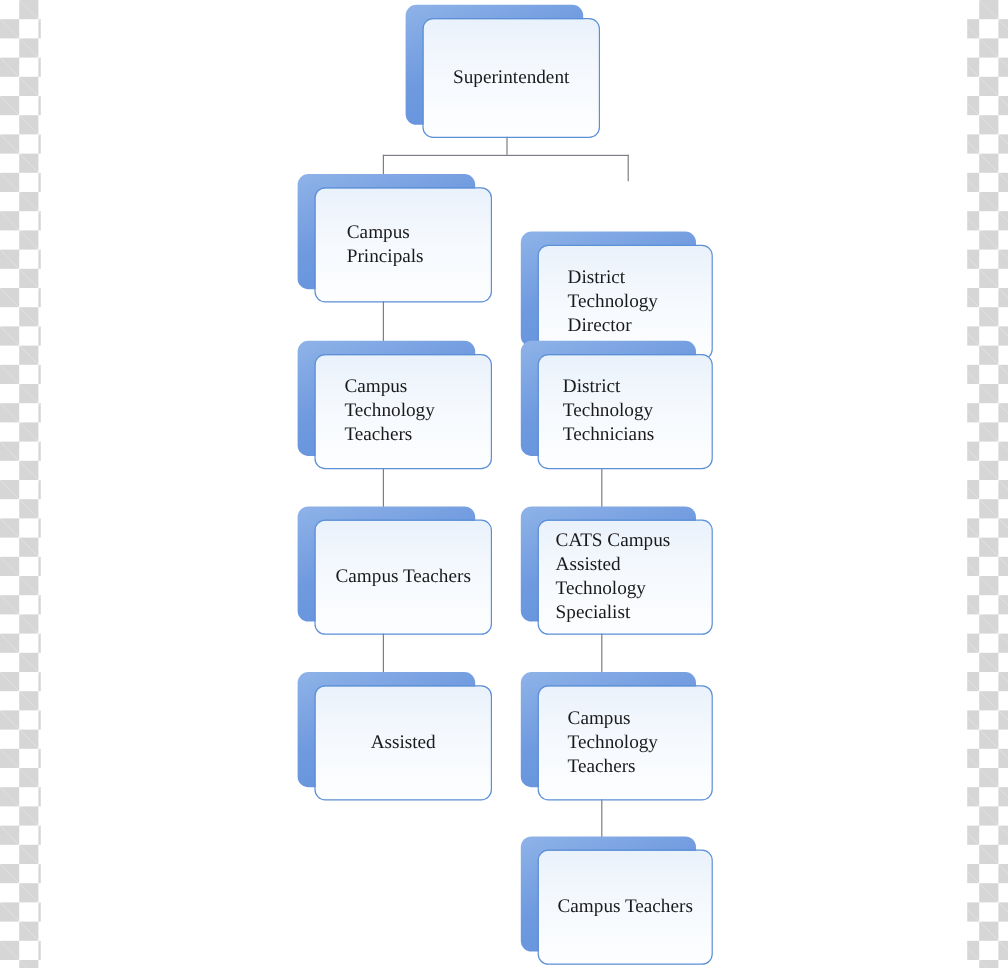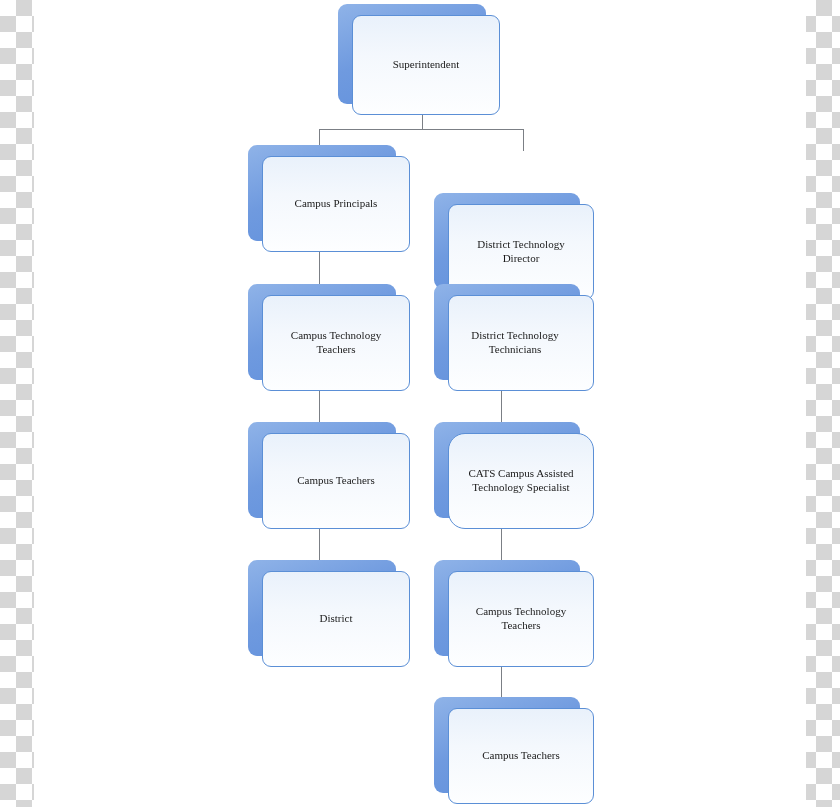--- a/index.html
+++ b/index.html
@@ -52,23 +52,22 @@
     left: 14px;
     top: 11px;
     width: 100%;
     height: 100%;
     border-radius: 9px;
     border: 1px solid #5b8fd6;
     background: linear-gradient(180deg, #e9f1fb 0%, #f4f8fd 40%, #fdfeff 100%);
     display: flex;
     align-items: center;
     justify-content: center;
-    text-align: center;
     color: #1a1a1a;
-    font-size: 11px;
+    font-size: 16px;
     line-height: 1.25;
     padding: 4px 8px;
     box-sizing: border-box;
   }
 
   .connector {
     position: absolute;
     background: #7b7f85;
   }
   .v { width: 1px; }
@@ -124,26 +123,26 @@
     <div class="card" style="padding-left:20px; padding-right:32px;border-radius:9px;">District Technology Technicians</div>
   </div>
 
   <div class="node" style="left:248px; top:422px; width:148px; height:96px;">
     <div class="plate"></div>
     <div class="card">Campus Teachers</div>
   </div>
 
   <div class="node" style="left:434px; top:422px; width:146px; height:96px;">
     <div class="plate"></div>
-    <div class="card" style="padding-left:14px; padding-right:14px;border-radius:17px;">CATS Campus Assisted Technology Specialist</div>
+    <div class="card" style="padding-left:14px; padding-right:14px;">CATS Campus Assisted Technology Specialist</div>
   </div>
 
   <div class="node" style="left:248px; top:560px; width:148px; height:96px;">
     <div class="plate"></div>
-    <div class="card">District</div>
+    <div class="card">Assisted</div>
   </div>
 
   <div class="node" style="left:434px; top:560px; width:146px; height:96px;">
     <div class="plate"></div>
     <div class="card" style="padding-left:24px; padding-right:24px;">Campus Technology Teachers</div>
   </div>
 
   <div class="node" style="left:434px; top:697px; width:146px; height:96px;">
     <div class="plate"></div>
     <div class="card">Campus Teachers</div>

